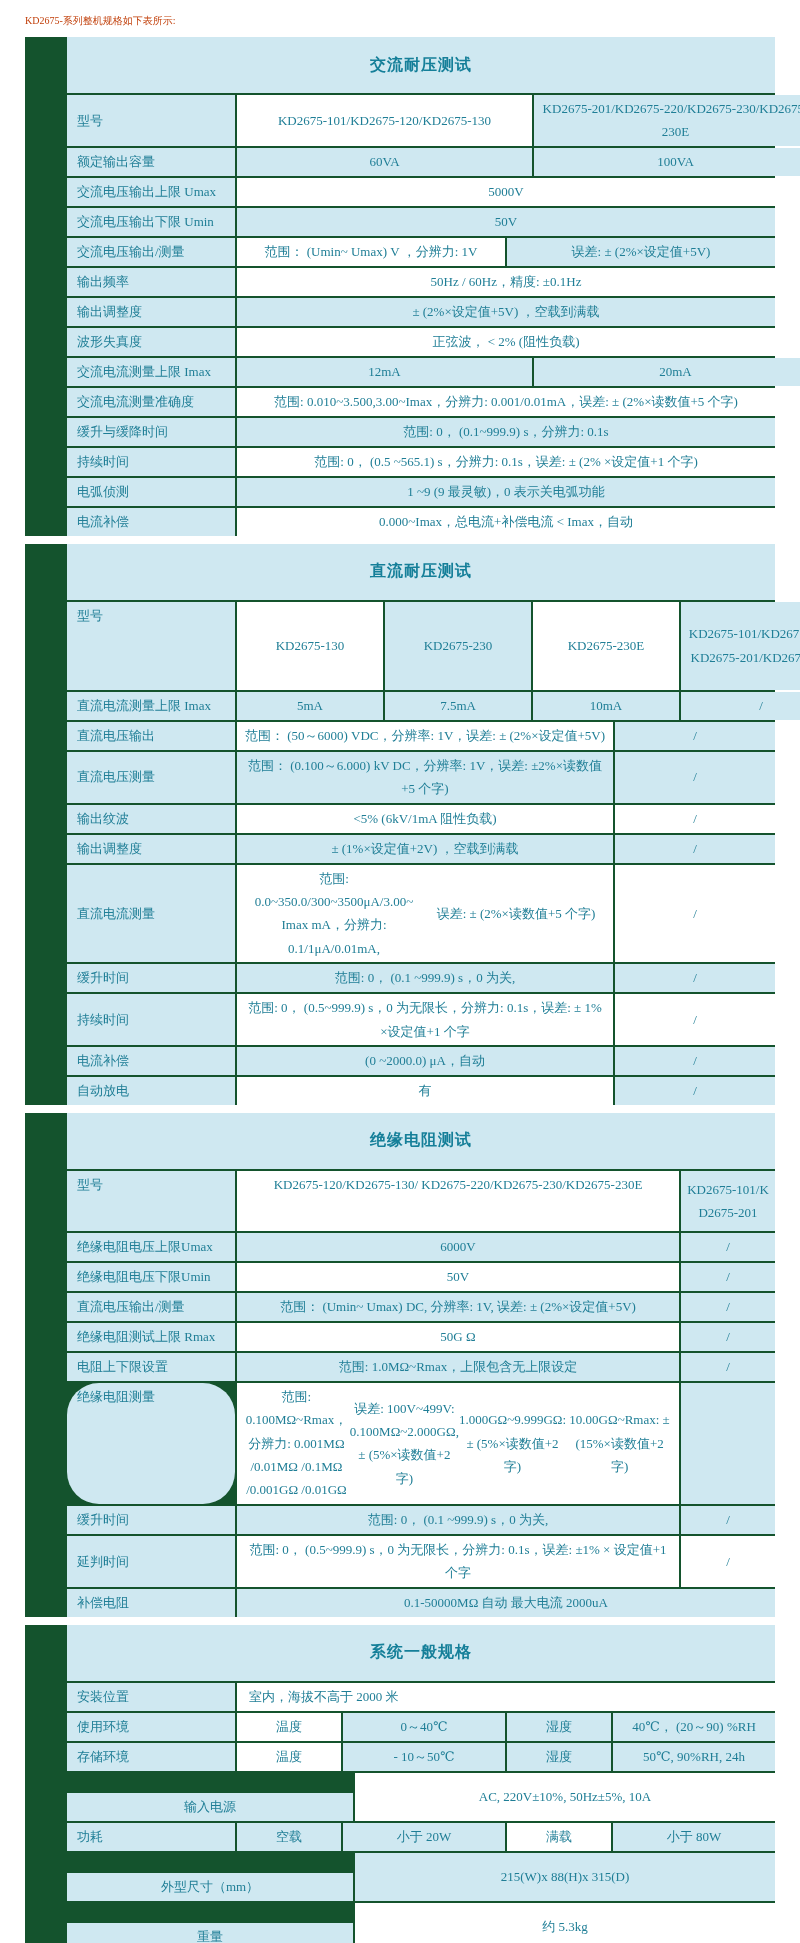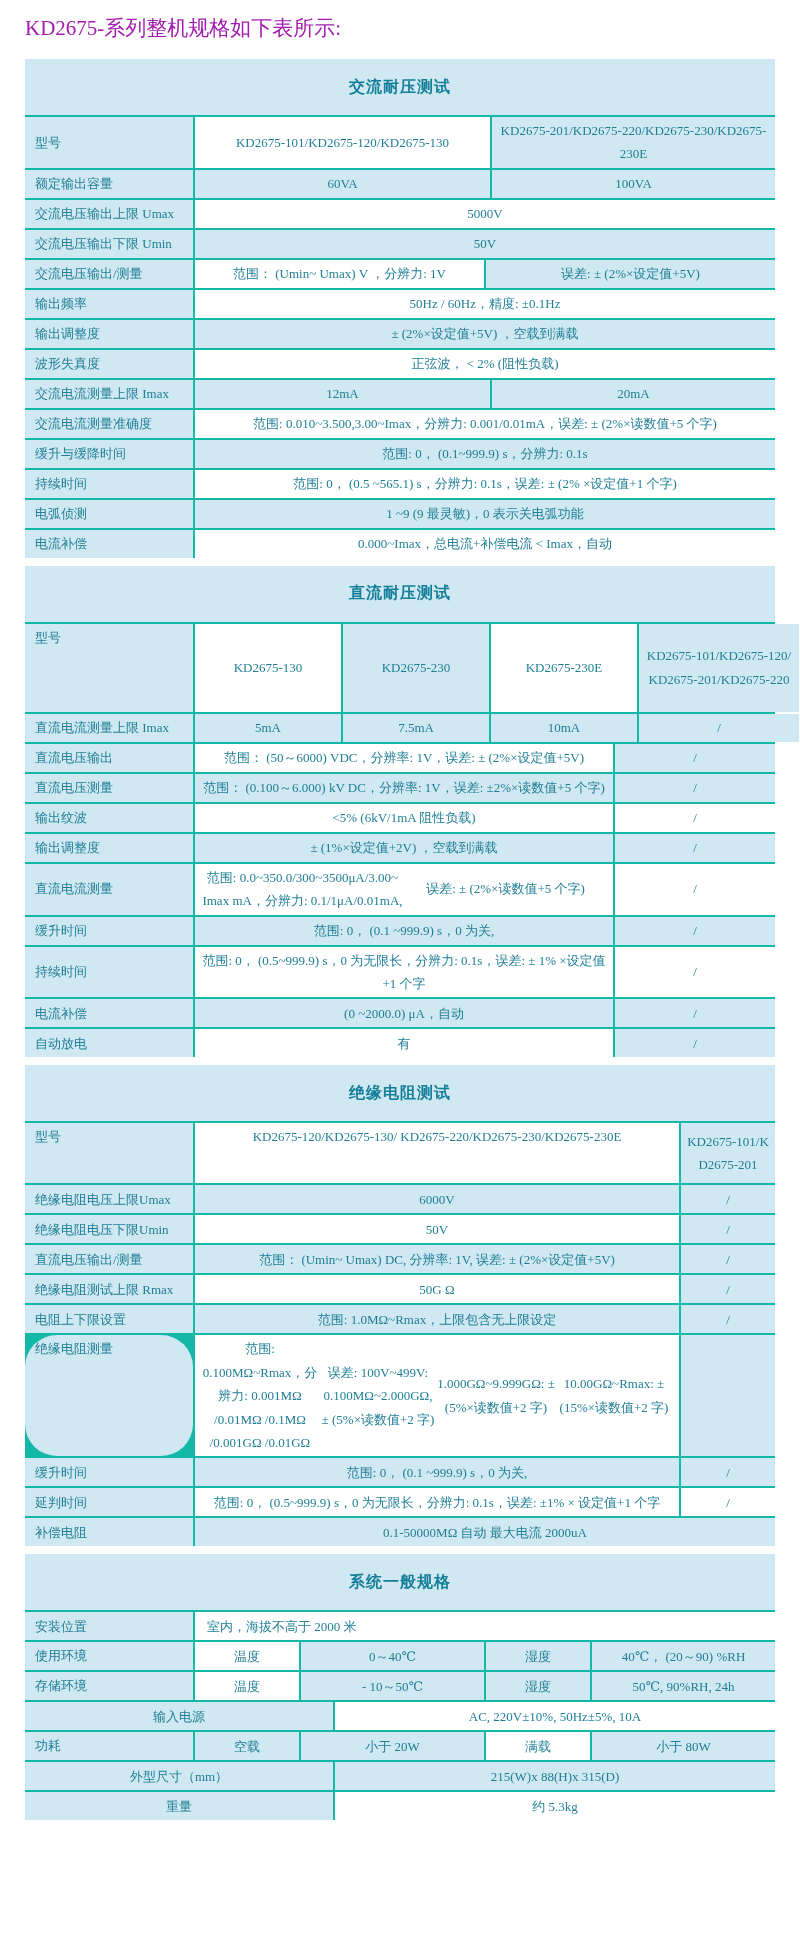--- a/index.html
+++ b/index.html
@@ -3,31 +3,32 @@
 <meta charset="utf-8">
 <style>
   html,body{margin:0;padding:0;background:#ffffff;}
   body{
     width:800px;
     font-family:"Liberation Serif","DejaVu Serif",serif;
     color:#1f7e96;
   }
   .page{width:750px;margin:0 auto;padding-top:14px;}
   .doc-title{
-    font-size:21px;
-    color:#a21caf;
-    margin:0 0 17px 0;
+    font-size:10px;
+    color:#c2410c;
+    margin:0 0 9px 0;
     font-weight:normal;
   }
   .section{
     display:flex;
     flex-direction:column;
     gap:2px;
-    background:#14b8a6;
+    background:#14532d;
     margin-bottom:8px;
+    padding-left:42px;
   }
   .band{
     background:#cfe8f1;
     min-height:56px;
     display:flex;
     align-items:center;
     justify-content:center;
     color:#157f99;
     font-family:"Liberation Sans","DejaVu Sans",sans-serif;
     font-weight:bold;
@@ -64,21 +65,21 @@
   
   .ac-mid{width:295px;flex:none;}
   .ac-right{width:283px;flex:none;}
   
   .dc-m{width:146px;flex:none;}
   .dc-last{width:160px;flex:none;}
   
   .ir-last{width:94px;flex:none;}
   
   .sys-sub{width:104px;flex:none;}
-  .sys-merged{width:308px;flex:none;justify-content:center;text-align:center;padding-left:6px;}
+  .sys-merged{width:286px;flex:none;justify-content:center;text-align:center;padding-left:6px;margin-top:20px;}
   .multiline{flex-direction:row;justify-content:center;}
   .multiline div{width:100%;}
   .tall-model{min-height:88px;}
 </style>
 </head>
 <body>
 
 <div class="page">
 
   <h1 class="doc-title">KD2675-系列整机规格如下表所示:</h1>

